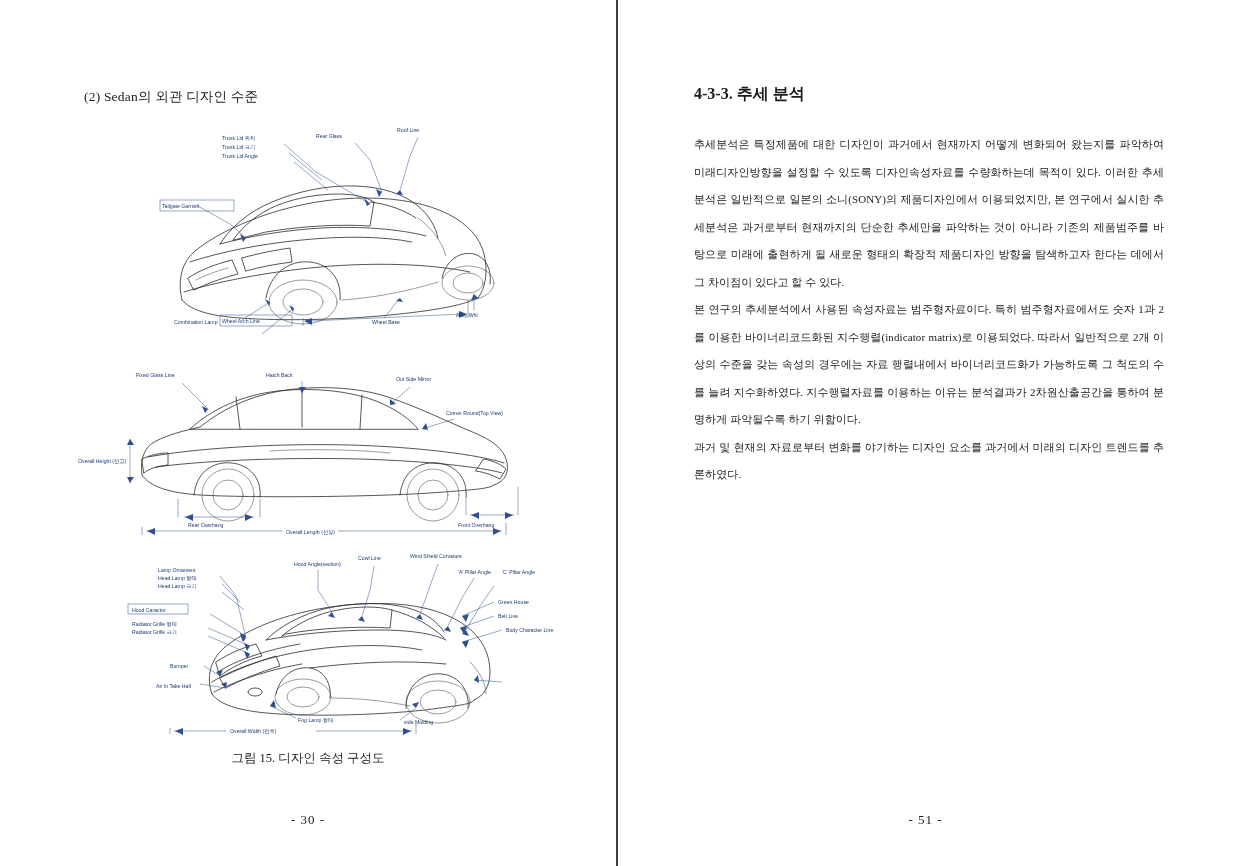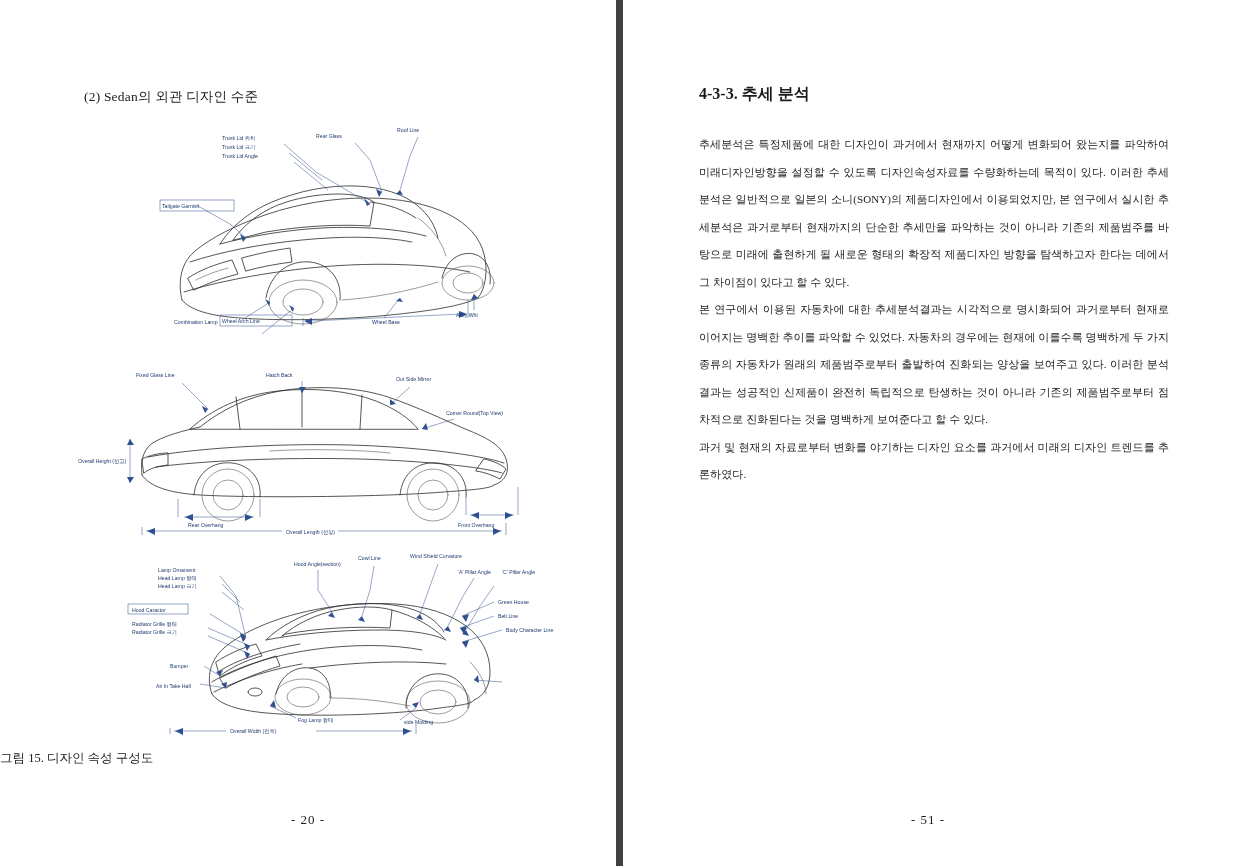--- a/index.html
+++ b/index.html
@@ -7,37 +7,37 @@
     width:1233px;height:866px;
     background:#ffffff;
     font-family:"Liberation Serif", serif;
     color:#1b1b1b;
     overflow:hidden;
     position:relative;
   }
   .spread{display:flex;width:1233px;height:608px;}
   .page{position:relative;height:866px;box-sizing:border-box;}
   .page-left{width:616px;}
-  .page-right{width:617px;border-left:7px solid #404040;}
+  .page-right{width:617px;border-left:2px solid #404040;}
 
   
   .fig-caption-top{
     position:absolute;left:84px;top:88px;
     font-size:13.5px;letter-spacing:.2px;
   }
   .figure-area{
     position:absolute;left:70px;top:112px;width:490px;height:640px;
   }
   .fig-block{position:relative;width:100%;}
   .fig1{height:235px;}
   .fig2{height:195px;}
   .fig3{height:200px;}
   .fig-caption-bottom{
     position:absolute;left:0;right:0;top:750px;
-    text-align:left;font-size:12.5px;
+    text-align:center;font-size:12.5px;
   }
   .folio{
     position:absolute;bottom:38px;left:0;right:0;
     text-align:center;font-size:13px;letter-spacing:1px;
   }
 
   svg.car{display:block;}
   svg.car text{
     font-family:"Liberation Sans", sans-serif;
     font-size:5.2px;
@@ -364,29 +364,29 @@
           <g class="boxlbl">
             <rect x="58" y="62" width="60" height="10"></rect>
           </g>
         </svg>
       </div>
 
     </div>
 
     <div class="fig-caption-bottom">그림 15. 디자인 속성 구성도</div>
 
-    <div class="folio">- 20 -</div>
+    <div class="folio">- 30 -</div>
   </div>
 
   <div class="page page-right">
     <div class="rp">
       <h2 class="sec">4-3-3. 추세 분석</h2>
 
       <p class="body">추세분석은 특정제품에 대한 디자인이 과거에서 현재까지 어떻게 변화되어 왔는지를 파악하여 미래디자인방향을 설정할 수 있도록 디자인속성자료를 수량화하는데 목적이 있다. 이러한 추세분석은 일반적으로 일본의 소니(SONY)의 제품디자인에서 이용되었지만, 본 연구에서 실시한 추세분석은 과거로부터 현재까지의 단순한 추세만을 파악하는 것이 아니라 기존의 제품범주를 바탕으로 미래에 출현하게 될 새로운 형태의 확장적 제품디자인 방향을 탐색하고자 한다는 데에서 그 차이점이 있다고 할 수 있다.</p>
-      <p class="body">본 연구에서 이용된 자동차에 대한 추세분석결과는 시각적으로 명시화되어 과거로부터 현재로 이어지는 명백한 추이를 파악할 수 있었다. 자동차의 경우에는 현재에 이를수록 명백하게 두 가지 종류의 자동차가 원래의 제품범주로부터 출발하여 진화되는 양상을 보여주고 있다. 이러한 분석결과는 성공적인 신제품이 완전히 독립적으로 탄생하는 것이 아니라 기존의 제품범주로부터 점차적으로 진화된다는 것을 명백하게 보여준다고 할 수 있다.</p>
+      <p class="body">본 연구의 추세분석에서 사용된 속성자료는 범주형자료이다. 특히 범주형자료에서도 숫자 1과 2를 이용한 바이너리코드화된 지수행렬(indicator matrix)로 이용되었다. 따라서 일반적으로 2개 이상의 수준을 갖는 속성의 경우에는 자료 행렬내에서 바이너리코드화가 가능하도록 그 척도의 수를 늘려 지수화하였다. 지수행렬자료를 이용하는 이유는 분석결과가 2차원산출공간을 통하여 분명하게 파악될수록 하기 위함이다.</p>
 
       <p class="body">과거 및 현재의 자료로부터 변화를 야기하는 디자인 요소를 과거에서 미래의 디자인 트렌드를 추론하였다.</p>
     </div>
 
     <div class="folio">- 51 -</div>
   </div>
 
 </div>
 
 </body></html>

